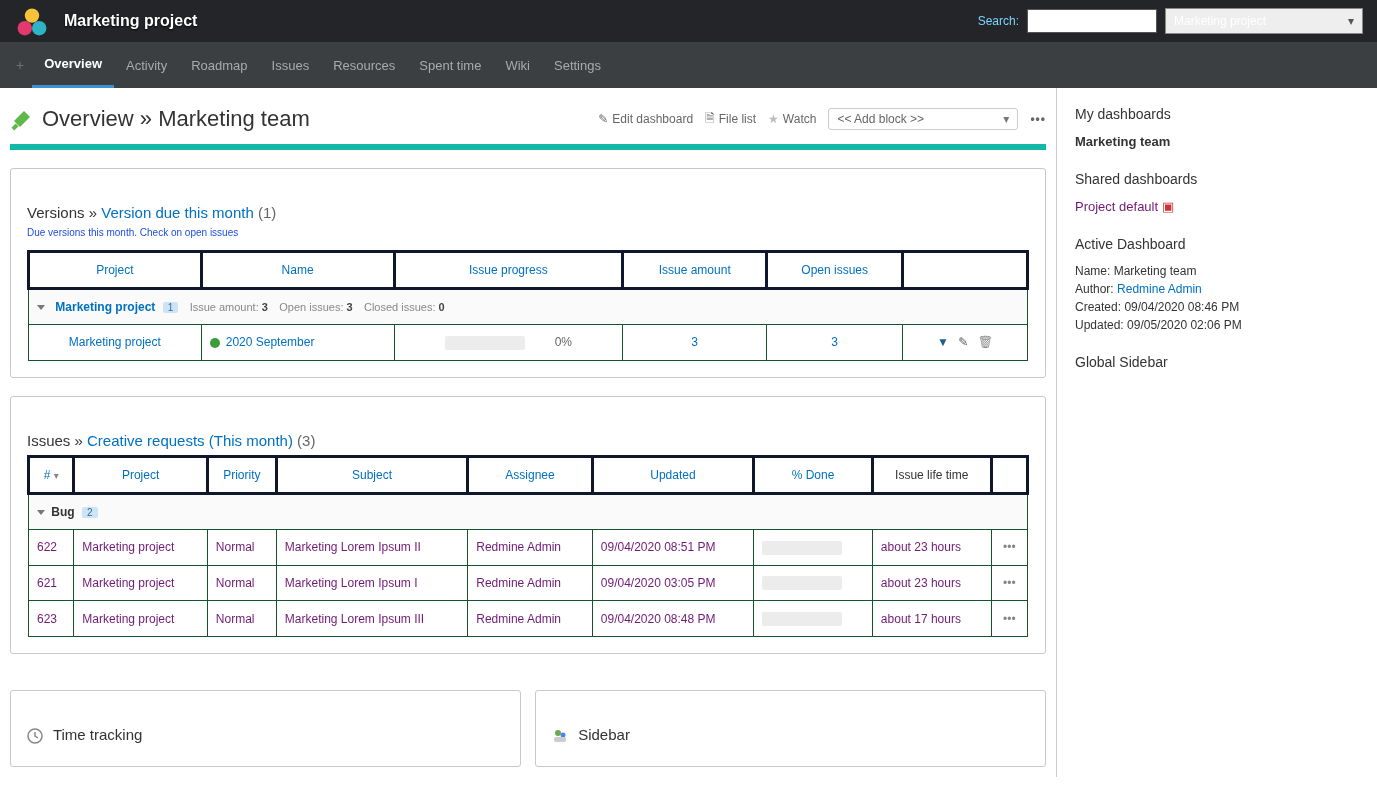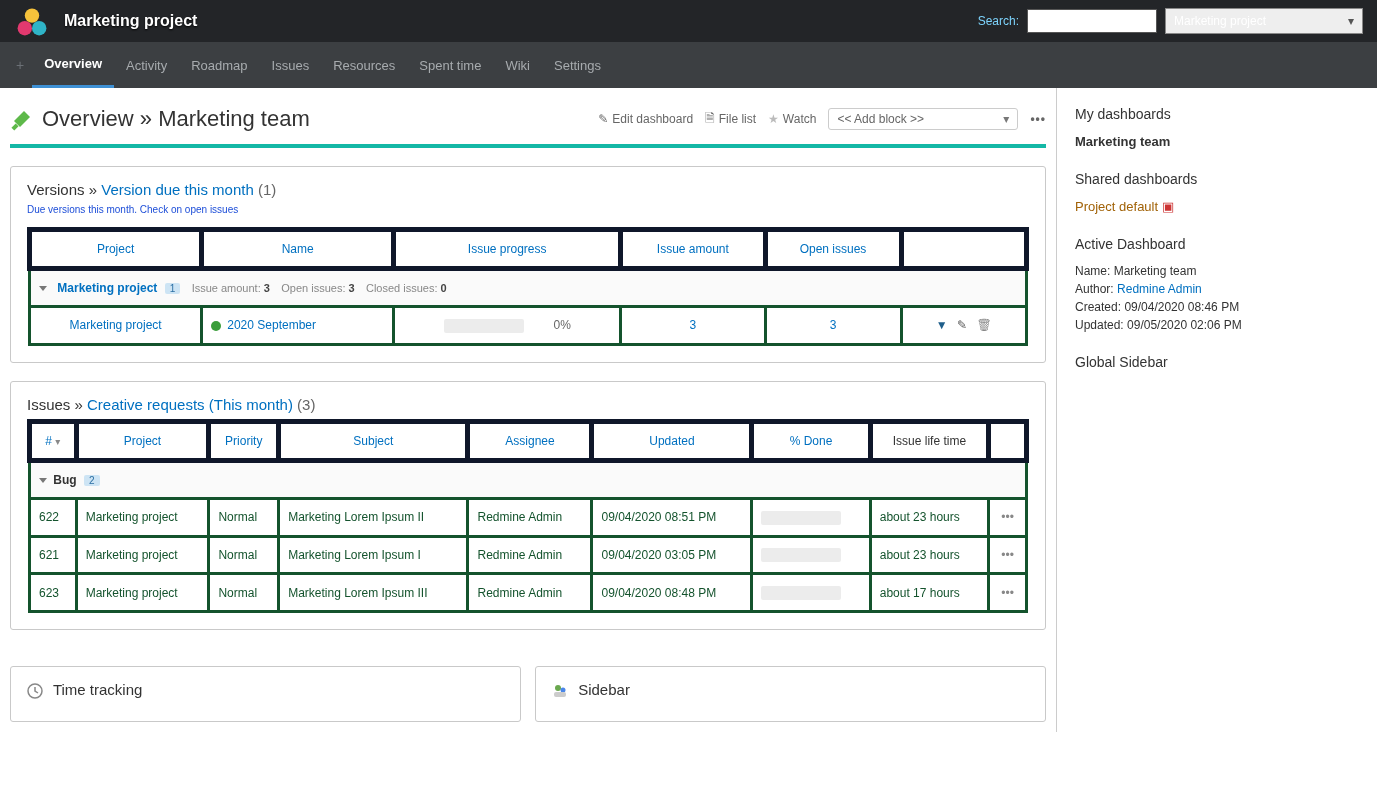--- a/index.html
+++ b/index.html
@@ -22,72 +22,72 @@
   .navbar .plus { color:#6b7076; font-size:14px; padding:0 8px; cursor:pointer; }
   .navbar .tab { padding:14px 12px; color:#a7abae; font-size:13px; cursor:pointer; }
   .navbar .tab.active { color:#fff; font-weight:bold; border-bottom:3px solid #3e90d4; }
 
   
   .layout { display:flex; }
   .main { flex:1; padding:10px; border-right:1px solid #ccc; }
   .sidebar { width:320px; padding:18px 18px; background:#fff; }
 
   
-  .page-head { display:flex; align-items:center; padding:8px 0 12px 0; border-bottom:4px solid #14b8a6; }
+  .page-head { display:flex; align-items:center; padding:8px 0 12px 0; border-bottom:6px solid #14b8a6; }
   .page-head .icon { width:24px; height:24px; margin-right:8px; }
   .page-head h1 { font-size:22px; font-weight:normal; color:#333; }
   .page-head h1 .crumb { color:#333; }
   .page-actions { margin-left:auto; display:flex; align-items:center; gap:12px; font-size:12px; }
   .page-actions .act { color:#666; display:flex; align-items:center; gap:4px; cursor:pointer; }
   .add-block { border:1px solid #ccc; border-radius:3px; padding:3px 24px 3px 8px; width:190px; color:#666; position:relative; cursor:pointer; }
   .add-block::after { content:"▾"; position:absolute; right:8px; color:#777; }
   .dots { font-weight:bold; letter-spacing:1px; color:#666; cursor:pointer; }
 
   
   .block { border:1px solid #c9c9c9; border-radius:3px; margin-top:18px; padding:14px 16px 16px 16px; background:#fff; }
-  .block h2 { font-size:15px; font-weight:normal; margin-bottom:6px; }
+  .block h2 { font-size:15px; font-weight:normal; margin-bottom:6px;margin-top:21px; }
   .block h2 .link { color:#0070c0; }
   .block h2 .count { color:#666; }
   .block .note { color:#1d4ed8; font-size:10px; margin:6px 0 12px 0; }
 
   
   table { width:100%; border-collapse:collapse; font-size:12px; }
-  th { background:#fff; border:5px solid #0f172a; padding:10px 8px; color:#0070c0; font-weight:normal; text-align:center; cursor:pointer; }
+  th { background:#fff; border:3px solid #0f172a; padding:10px 8px; color:#0070c0; font-weight:normal; text-align:center; cursor:pointer; }
   th.plain { color:#333; cursor:default; }
-  td { border:3px solid #14532d; padding:10px 8px; color:#555; }
+  td { border:1px solid #14532d; padding:10px 8px; color:#555; }
   tr.grouprow td { background:#fafafa; color:#333; }
   tr.grouprow .gname { font-weight:bold; color:#0070c0; margin-left:4px; }
   tr.grouprow .badge { background:#cde4f4; color:#2c6fa3; border-radius:2px; padding:0 5px; font-size:10px; margin-left:4px; }
   tr.grouprow .meta { font-size:11px; color:#888; margin-left:8px; }
   tr.grouprow .meta b { color:#444; }
   .caret { display:inline-block; width:0; height:0; border-left:4px solid transparent; border-right:4px solid transparent; border-top:5px solid #777; margin-right:3px; vertical-align:middle; }
   .progress { width:80px; height:14px; background:#ececec; border-radius:2px; display:inline-block; position:relative; overflow:hidden; vertical-align:middle; }
   .progress .bar { height:100%; background:repeating-linear-gradient(45deg,#9ad07f,#9ad07f 4px,#b9e2a4 4px,#b9e2a4 8px); }
   .pct-label { margin-left:30px; color:#666; }
   .row-actions { text-align:center; }
   .row-actions span { margin:0 3px; cursor:pointer; font-size:12px; }
   .icon-filter { color:#1f5f8b; }
   .icon-edit { }
   .icon-trash { color:#888; }
   .status-dot { width:10px; height:10px; background:#3a9d3a; border-radius:50%; display:inline-block; margin-right:6px; vertical-align:middle; }
 
   .issues-table th:first-child .sort { color:#888; font-size:10px; }
 
-  tr.issue td { color:#14532d; }
+  tr.issue td { color:#701a75; }
   tr.issue .rowdots { color:#888; text-align:center; cursor:pointer; }
 
   .twoblocks { display:flex; gap:14px; margin-top:18px; }
   .twoblocks .block { flex:1; }
   .small-icon { display:inline-block; width:16px; height:16px; vertical-align:middle; margin-right:6px; }
 
   
   .sidebar h3 { font-size:14px; font-weight:normal; color:#333; margin-bottom:12px; }
   .sidebar .sec { margin-bottom:22px; }
   .sidebar .item { font-size:13px; color:#333; margin:6px 0; }
-  .sidebar .item a { color:#a16207;text-align:center; }
+  .sidebar .item a { color:#701a75;text-align:center; }
   .sidebar .item.cur { font-weight:bold; color:#333; }
   .sidebar .kv { font-size:12px; color:#333; margin:4px 0; }
   .cube { color:#c33; display:inline-block; margin-left:4px; }
 </style>
 </head>
 <body>
 
 <div class="topbar">
   <span class="logo">
     <svg viewBox="0 0 40 40">

